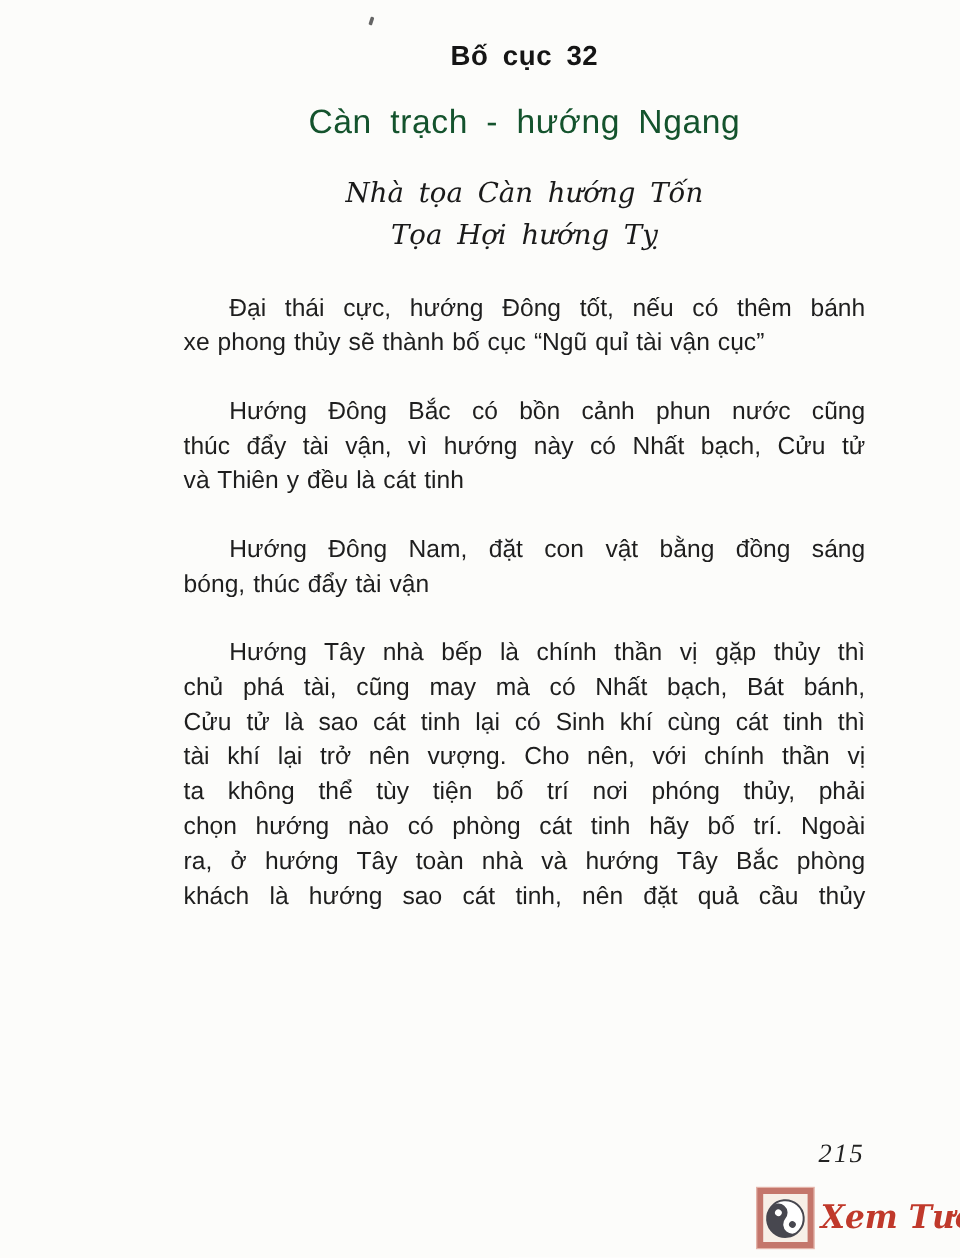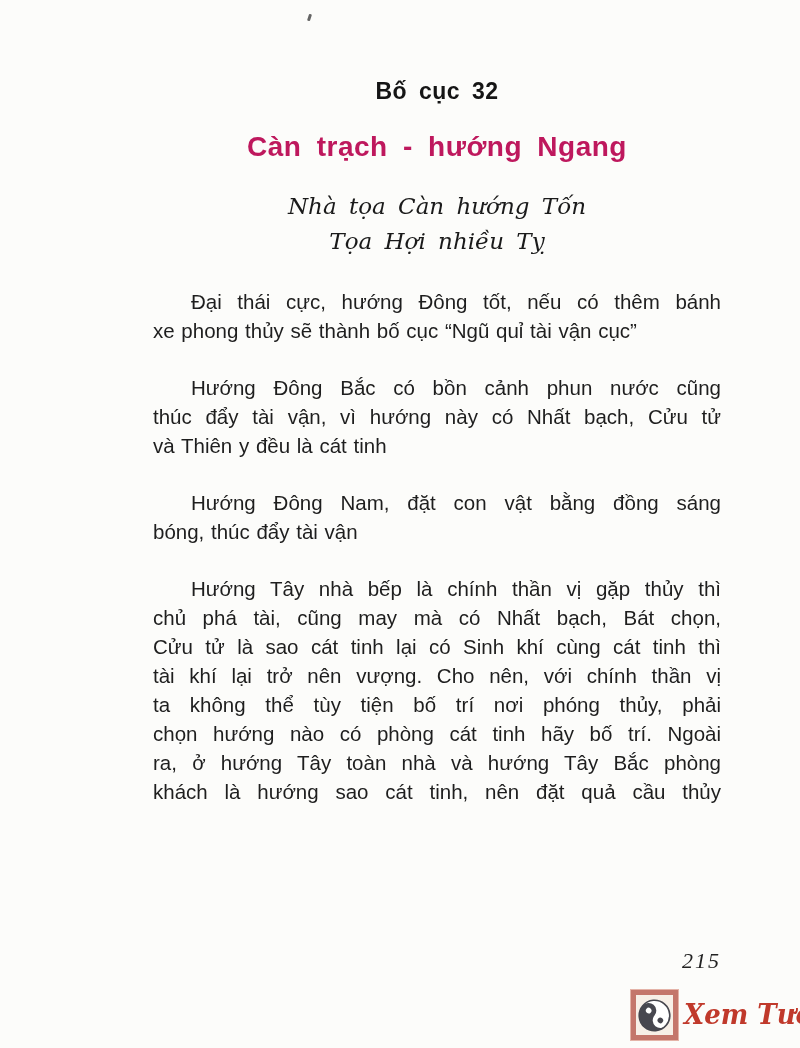--- a/index.html
+++ b/index.html
@@ -7,28 +7,28 @@
     position:relative; width:800px; height:1048px;
     background:#fcfcfa; overflow:hidden;
     font-family:"Liberation Sans", sans-serif; color:#1f1f1f;
   }
   .ink-speck {
     position:absolute; left:308px; top:14px; width:3px; height:7px;
     background:#4a4a4a; transform:rotate(18deg); border-radius:1px; opacity:.85;
   }
   .column { position:absolute; left:153px; top:0; width:568px; }
   .kicker {
-    margin-top:78px; text-align:center;
+    margin-top:33px; text-align:center;
     font-weight:bold; font-size:23px; letter-spacing:.5px; word-spacing:5px;
     color:#151515;
   }
   .title {
     margin:26px 0 0 0; text-align:center;
-    font-weight:bold; font-size:28px; letter-spacing:.5px; word-spacing:7px;
-    color:#be185d;
+    font-weight:normal; font-size:28px; letter-spacing:.5px; word-spacing:7px;
+    color:#14532d;
   }
   .subtitle {
     margin-top:26px; text-align:center;
     font-family:"DejaVu Serif", serif; font-style:italic;
     font-size:23px; line-height:35px; word-spacing:5px; color:#1a1a1a;
   }
   .paragraphs { margin-top:8px; }
   .para { margin:0 0 8px 0; padding:0; }
   .line {
     display:block; font-size:20.5px; line-height:29px;
@@ -65,21 +65,21 @@
   <span class="ink-speck"></span>
 
   <div class="column">
 
     <div class="kicker">Bố cục 32</div>
 
     <h1 class="title">Càn trạch - hướng Ngang</h1>
 
     <div class="subtitle">
       <div>Nhà tọa Càn hướng Tốn</div>
-      <div>Tọa Hợi nhiều Tỵ</div>
+      <div>Tọa Hợi hướng Tỵ</div>
     </div>
 
     <div class="paragraphs">
 
       <p class="para">
         <span class="line first">Đại thái cực, hướng Đông tốt, nếu có thêm bánh</span>
         <span class="line last">xe phong thủy sẽ thành bố cục “Ngũ quỉ tài vận cục”</span>
       </p>
 
       <p class="para">
@@ -88,21 +88,21 @@
         <span class="line last">và Thiên y đều là cát tinh</span>
       </p>
 
       <p class="para">
         <span class="line first">Hướng Đông Nam, đặt con vật bằng đồng sáng</span>
         <span class="line last">bóng, thúc đẩy tài vận</span>
       </p>
 
       <p class="para">
         <span class="line first">Hướng Tây nhà bếp là chính thần vị gặp thủy thì</span>
-        <span class="line">chủ phá tài, cũng may mà có Nhất bạch, Bát chọn,</span>
+        <span class="line">chủ phá tài, cũng may mà có Nhất bạch, Bát bánh,</span>
         <span class="line">Cửu tử là sao cát tinh lại có Sinh khí cùng cát tinh thì</span>
         <span class="line">tài khí lại trở nên vượng. Cho nên, với chính thần vị</span>
         <span class="line">ta không thể tùy tiện bố trí nơi phóng thủy, phải</span>
         <span class="line">chọn hướng nào có phòng cát tinh hãy bố trí. Ngoài</span>
         <span class="line">ra, ở hướng Tây toàn nhà và hướng Tây Bắc phòng</span>
         <span class="line">khách là hướng sao cát tinh, nên đặt quả cầu thủy</span>
       </p>
 
     </div>
   </div>

